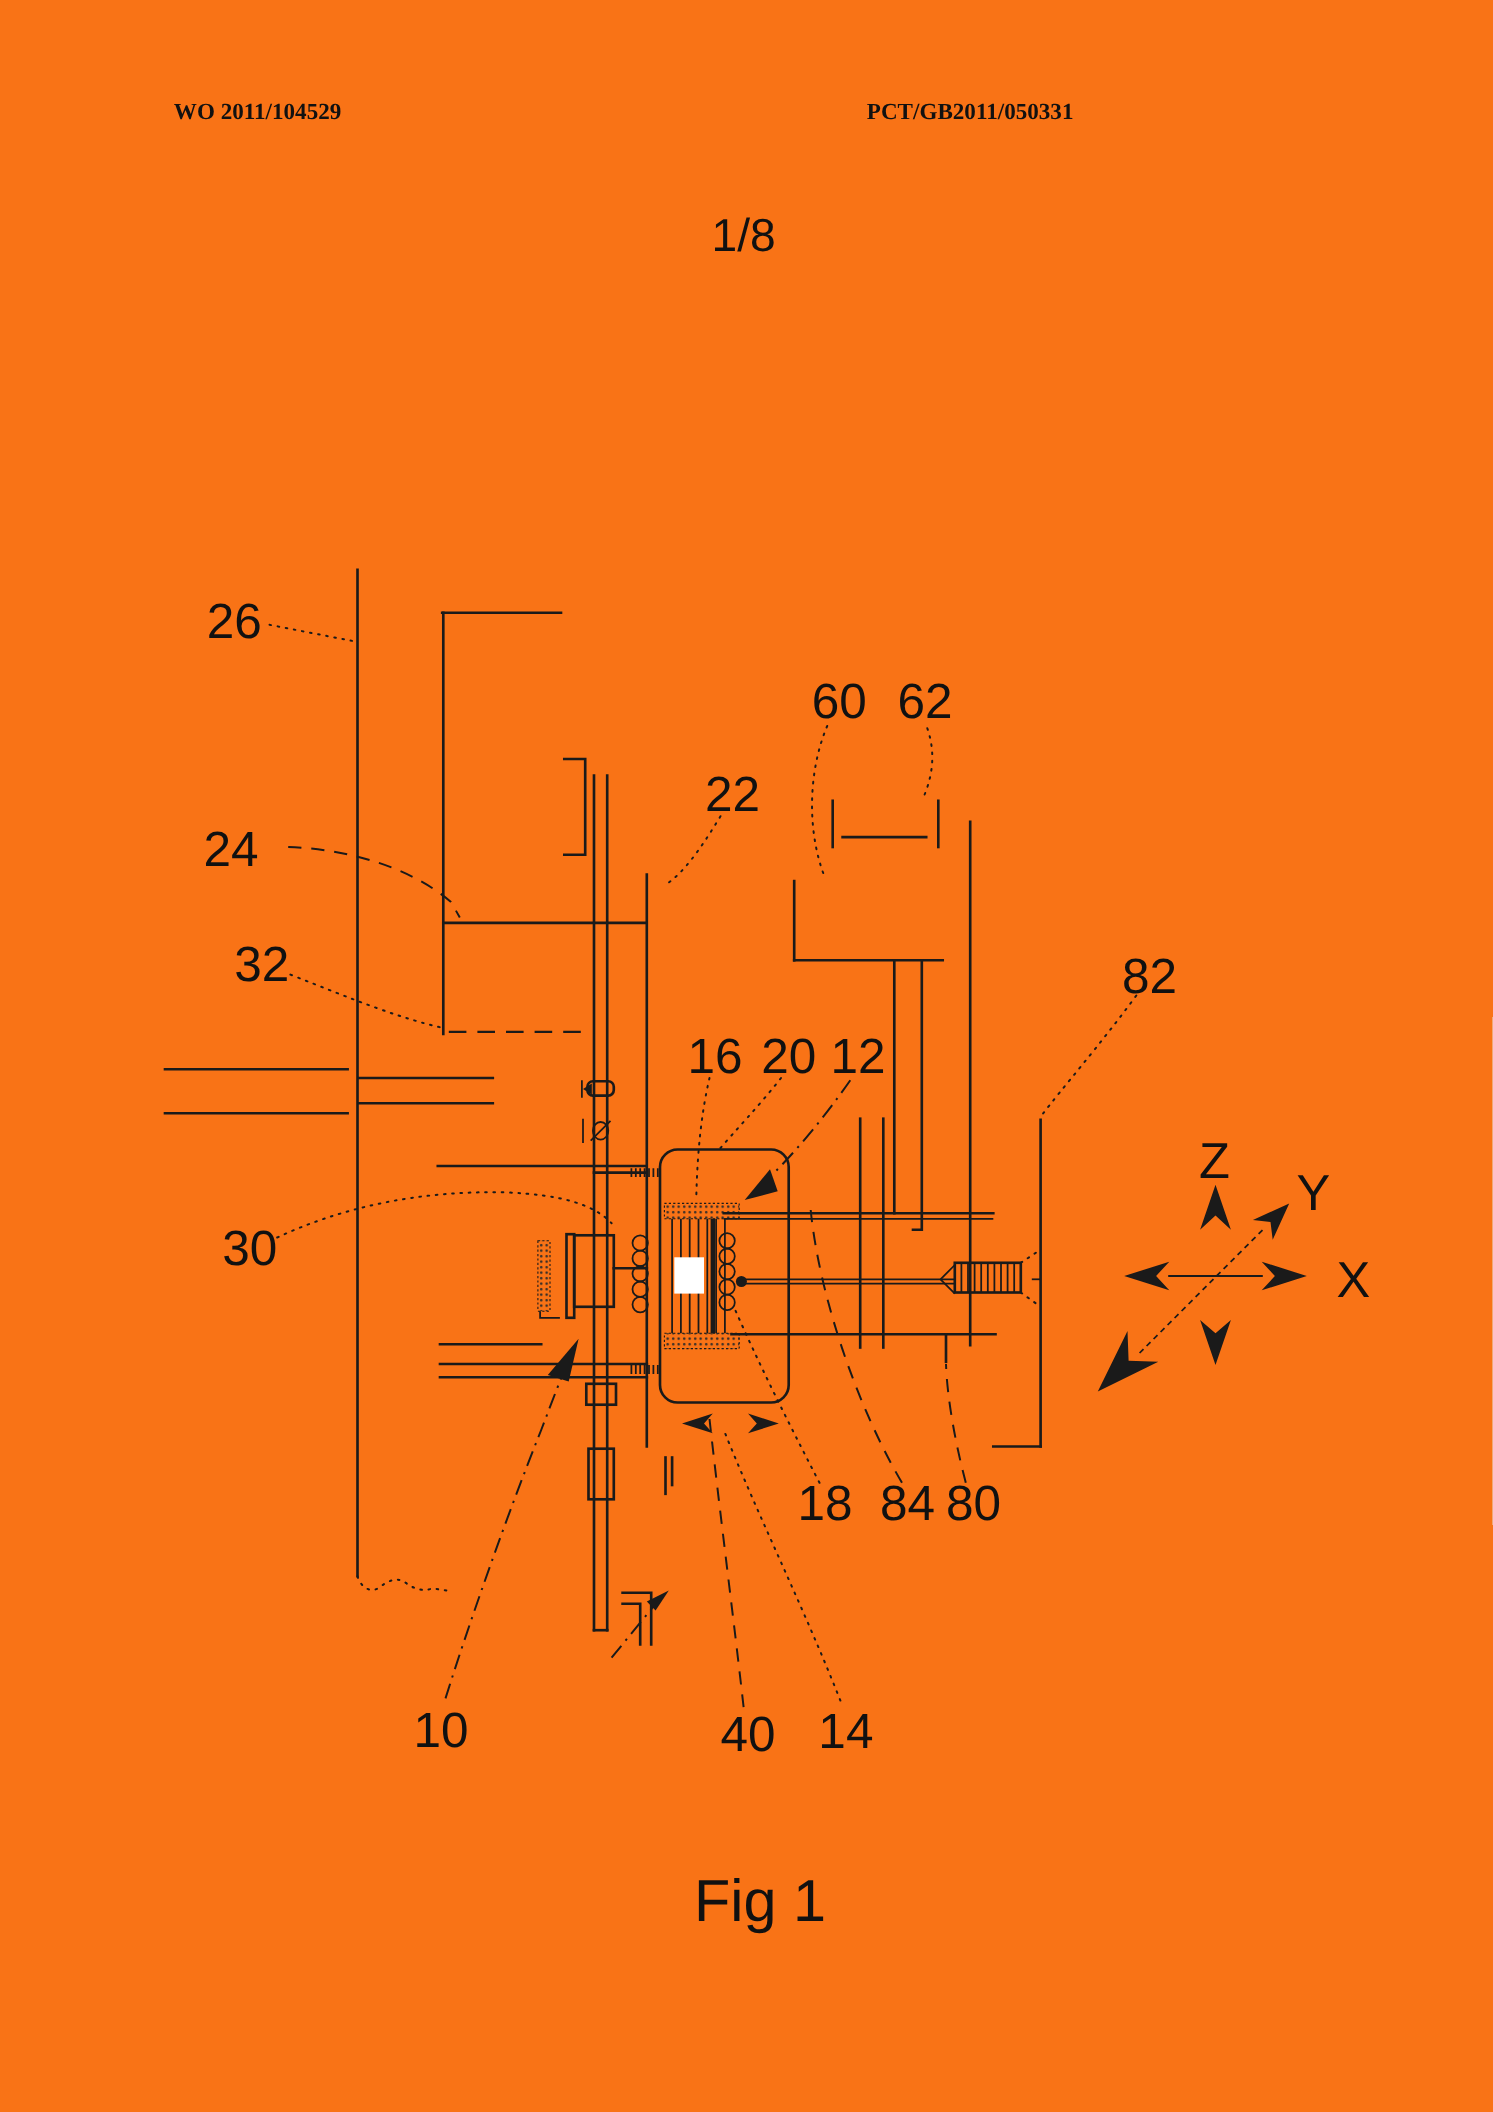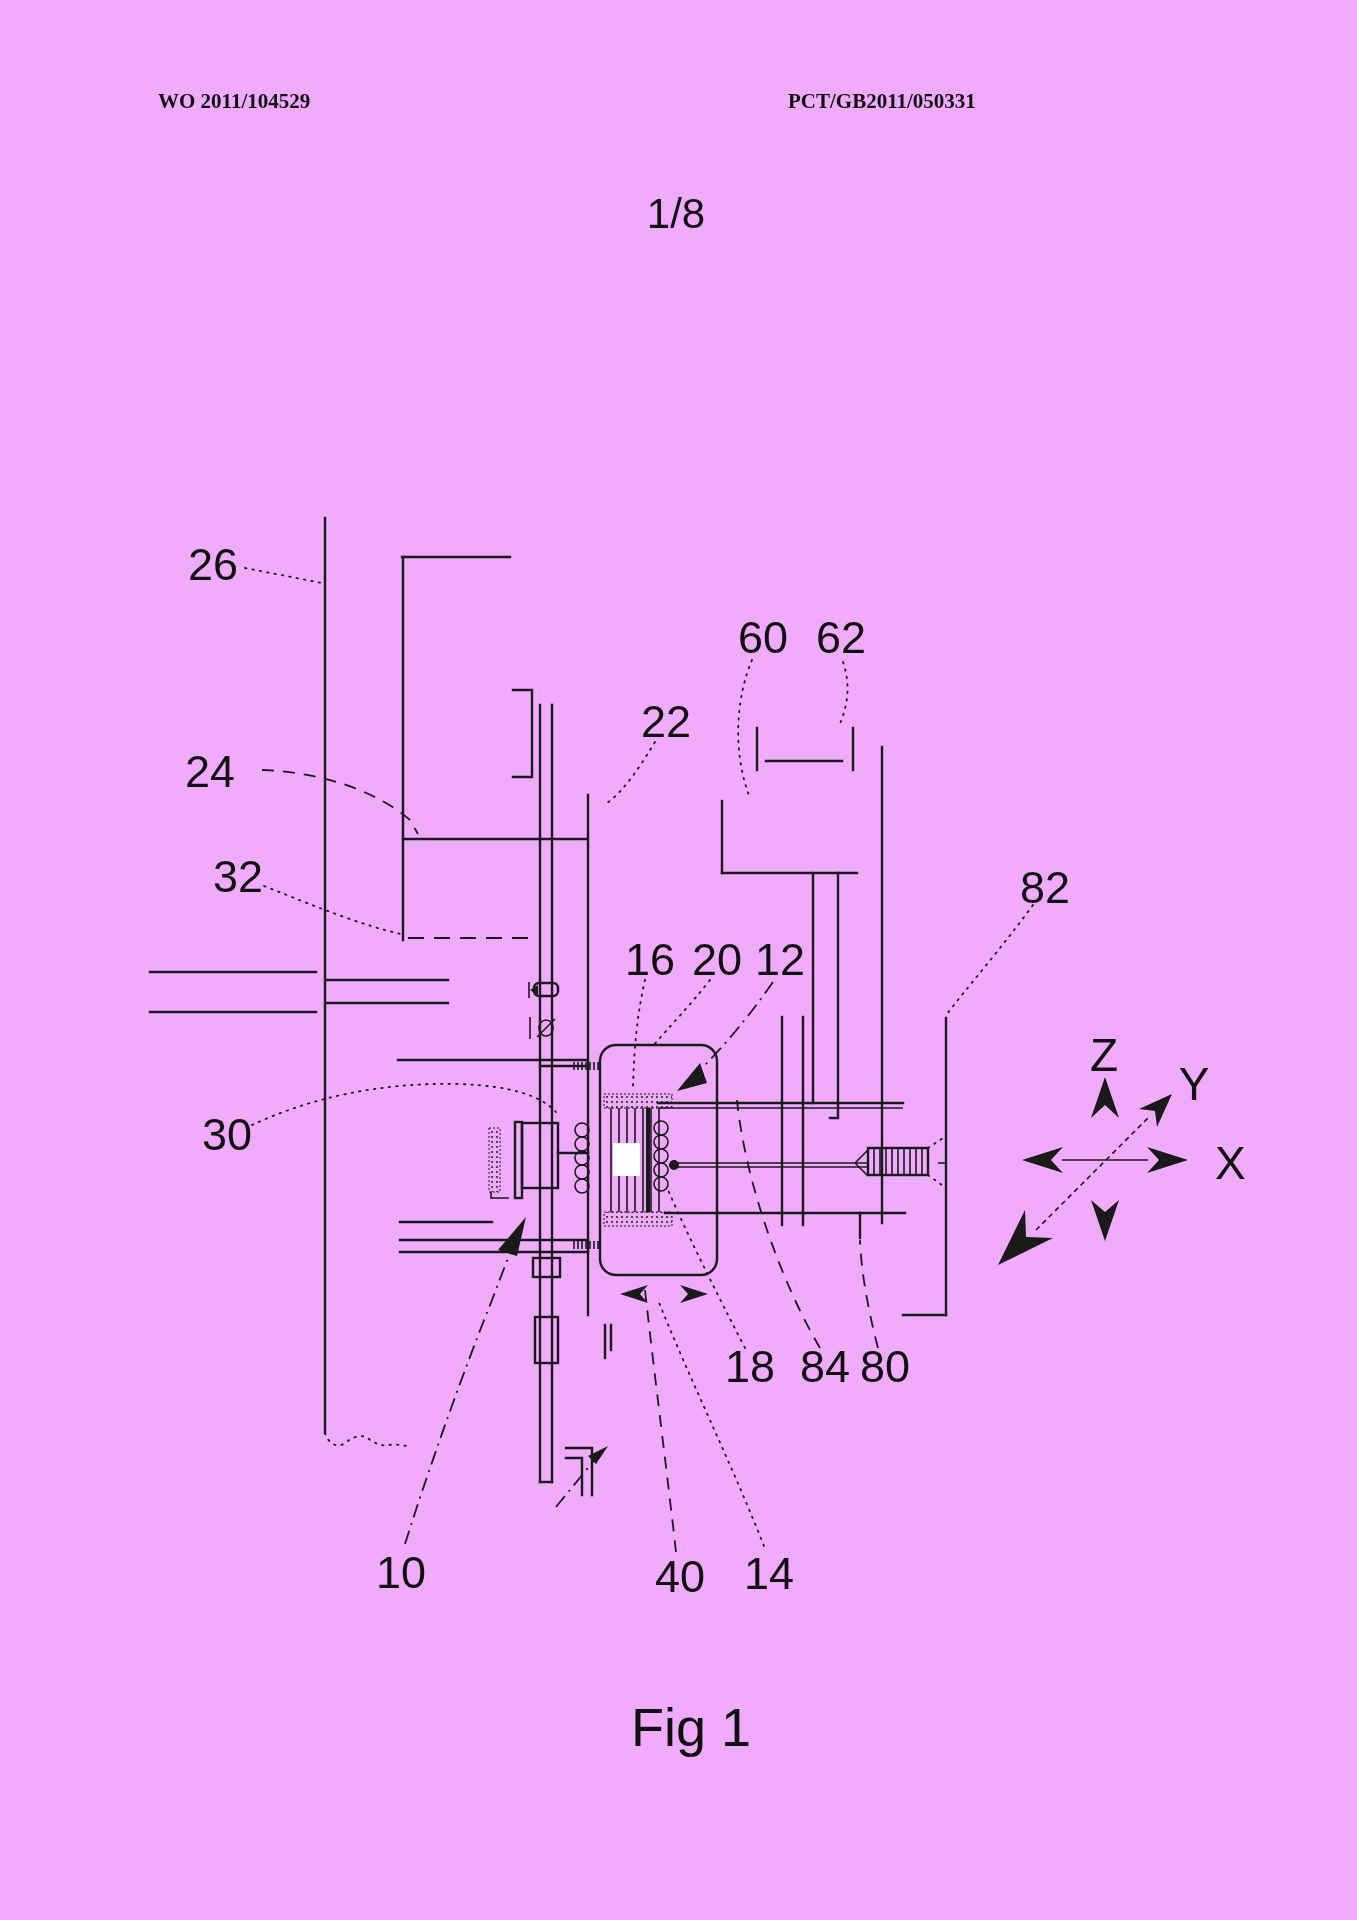--- a/index.html
+++ b/index.html
@@ -1,16 +1,16 @@
 <!DOCTYPE html>
 <html><head>
 <meta charset="utf-8">
 <style>
   html,body{margin:0;padding:0;background:#e8e8e8;}
-  #page{position:relative;width:1357px;height:1920px;background:#f0abfc;margin:0 auto;
+  #page{position:relative;width:1357px;height:1920px;background:#f97316;margin:0 auto;
         font-family:"Liberation Sans",sans-serif;}
   svg{position:absolute;left:0;top:0;}
   .ln{fill:none;stroke:#1a1a1a;stroke-width:2.4;stroke-linecap:square;}
   .thin{fill:none;stroke:#1a1a1a;stroke-width:1.6;stroke-linecap:butt;}
   .thick{fill:none;stroke:#1a1a1a;stroke-width:4;}
   .dot{fill:none;stroke:#1a1a1a;stroke-width:1.8;stroke-dasharray:1.5 6;stroke-linecap:round;}
   .dsh{fill:none;stroke:#1a1a1a;stroke-width:1.8;stroke-dasharray:12 9;}
   .dsh2{fill:none;stroke:#1a1a1a;stroke-width:2;stroke-dasharray:16 10;}
   .dd{fill:none;stroke:#1a1a1a;stroke-width:1.8;stroke-dasharray:14 6 2 6;}
   .fil{fill:#1a1a1a;stroke:none;}

